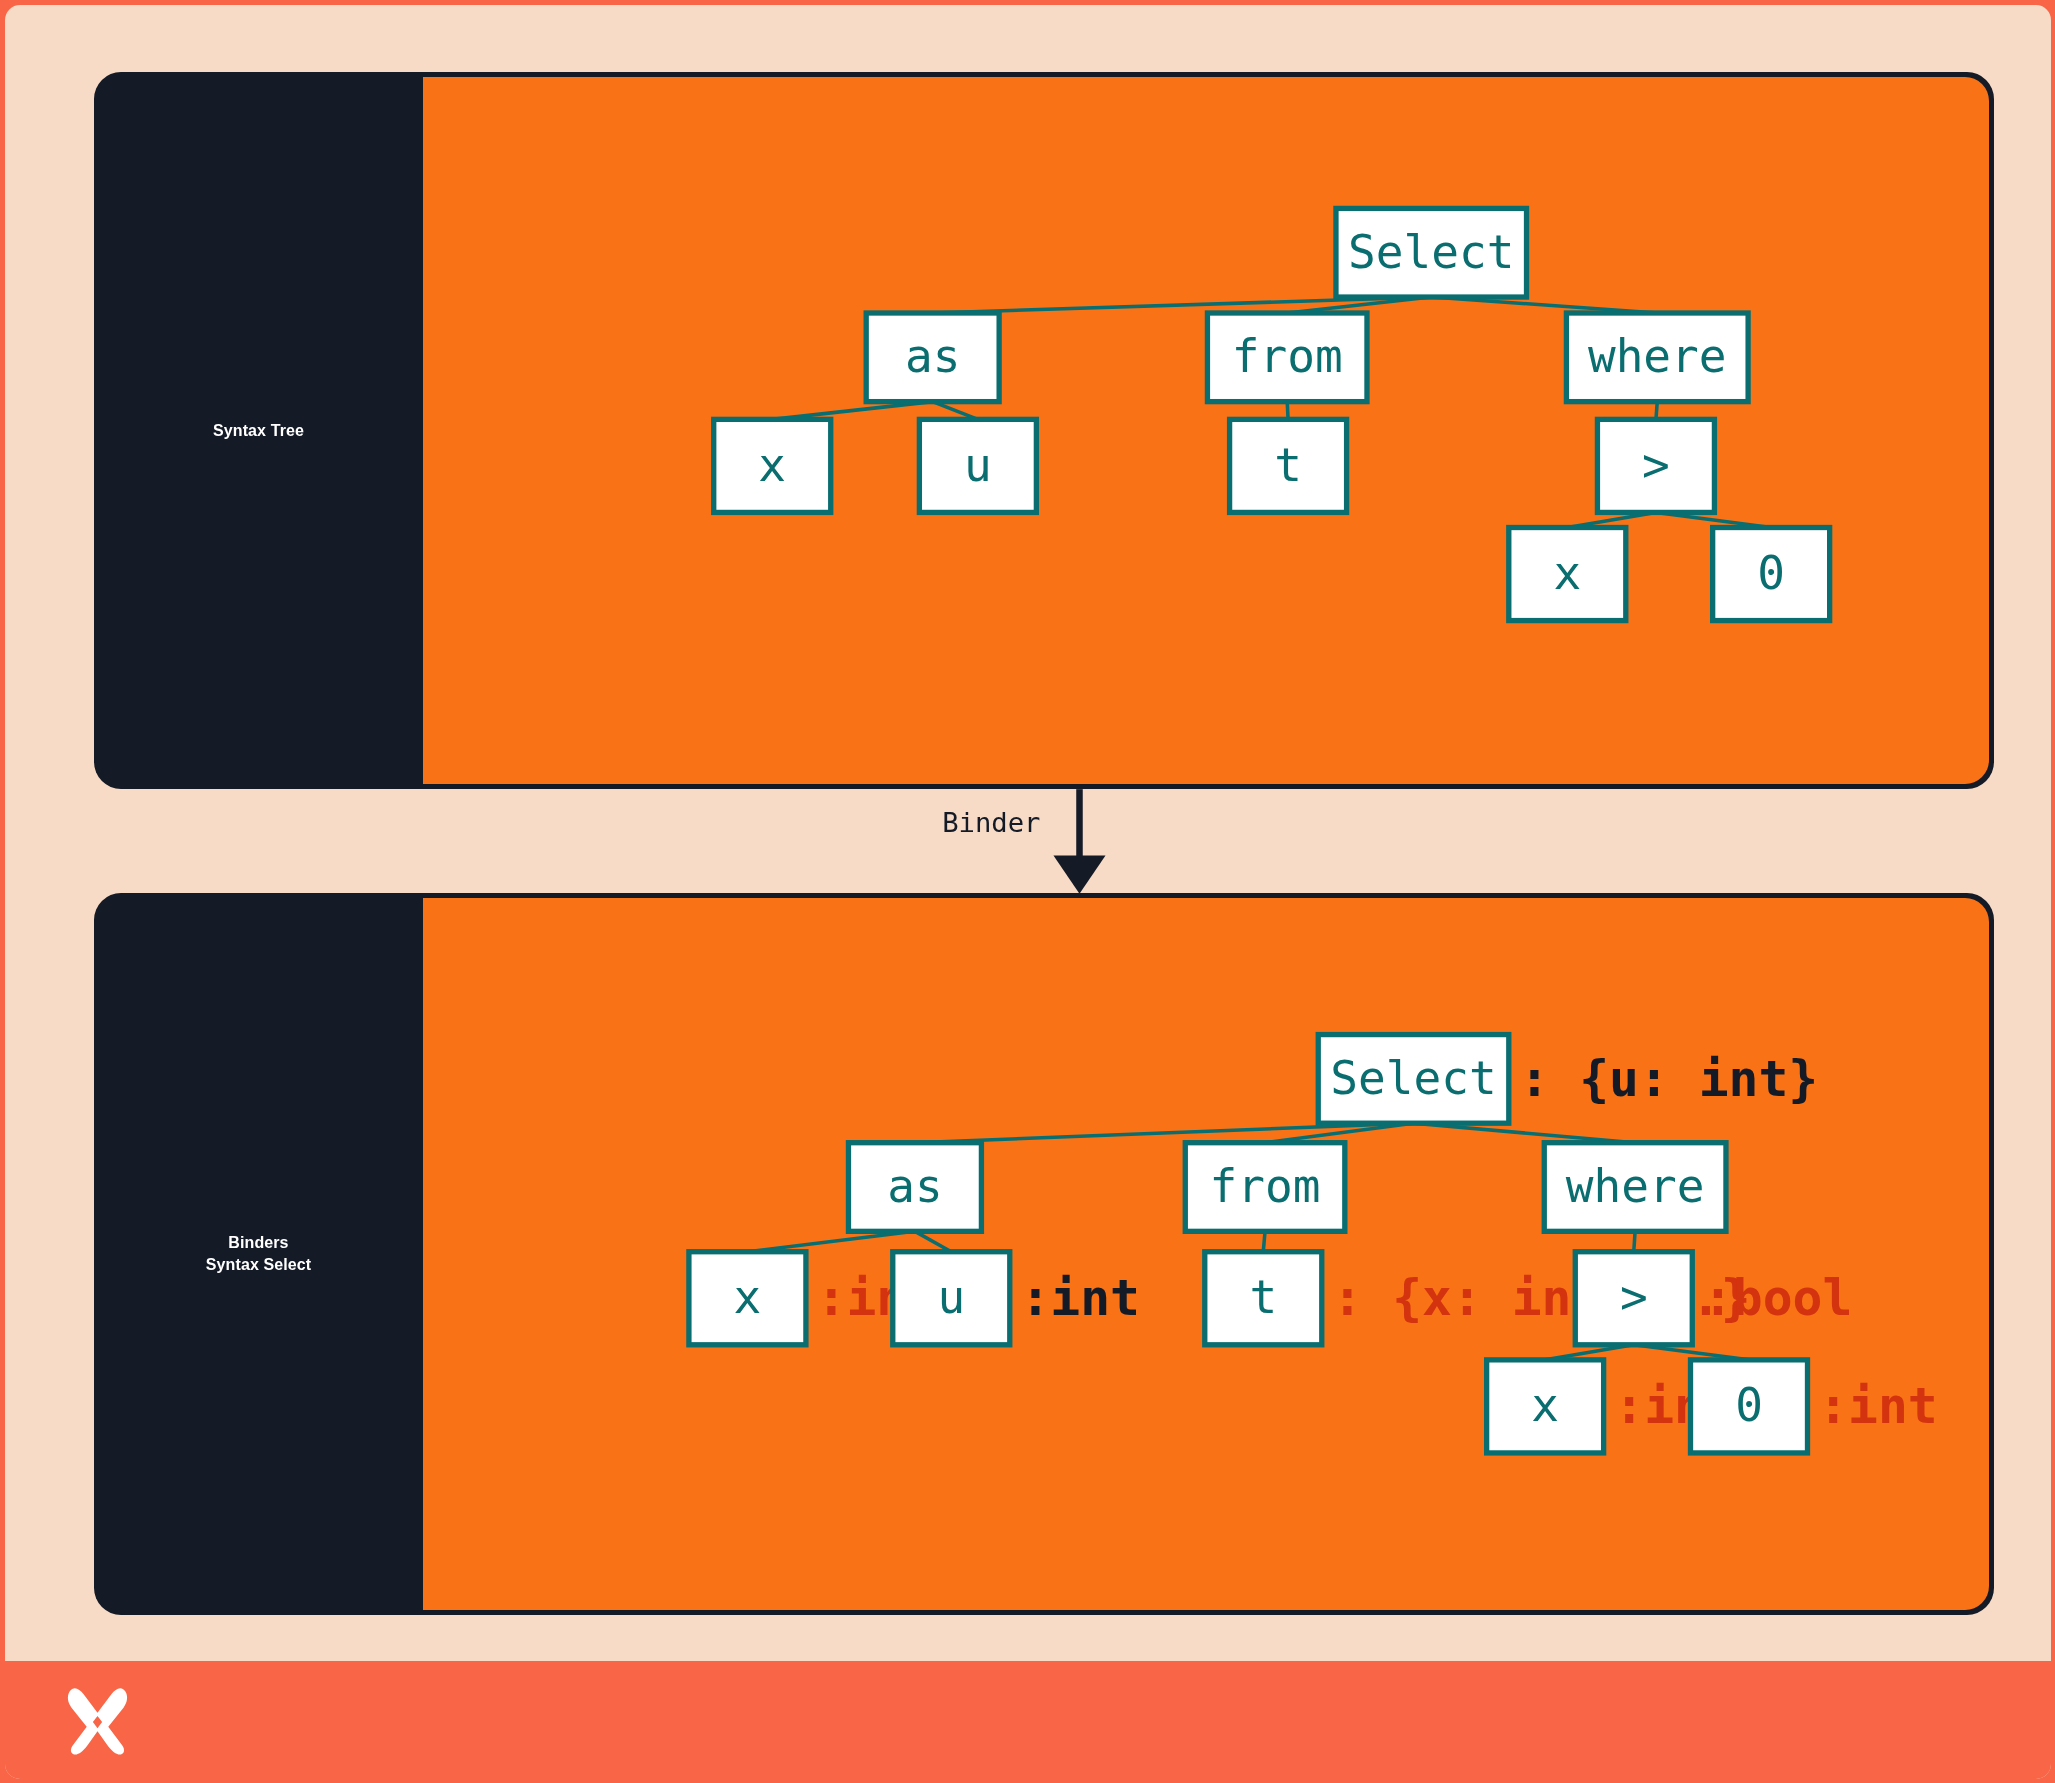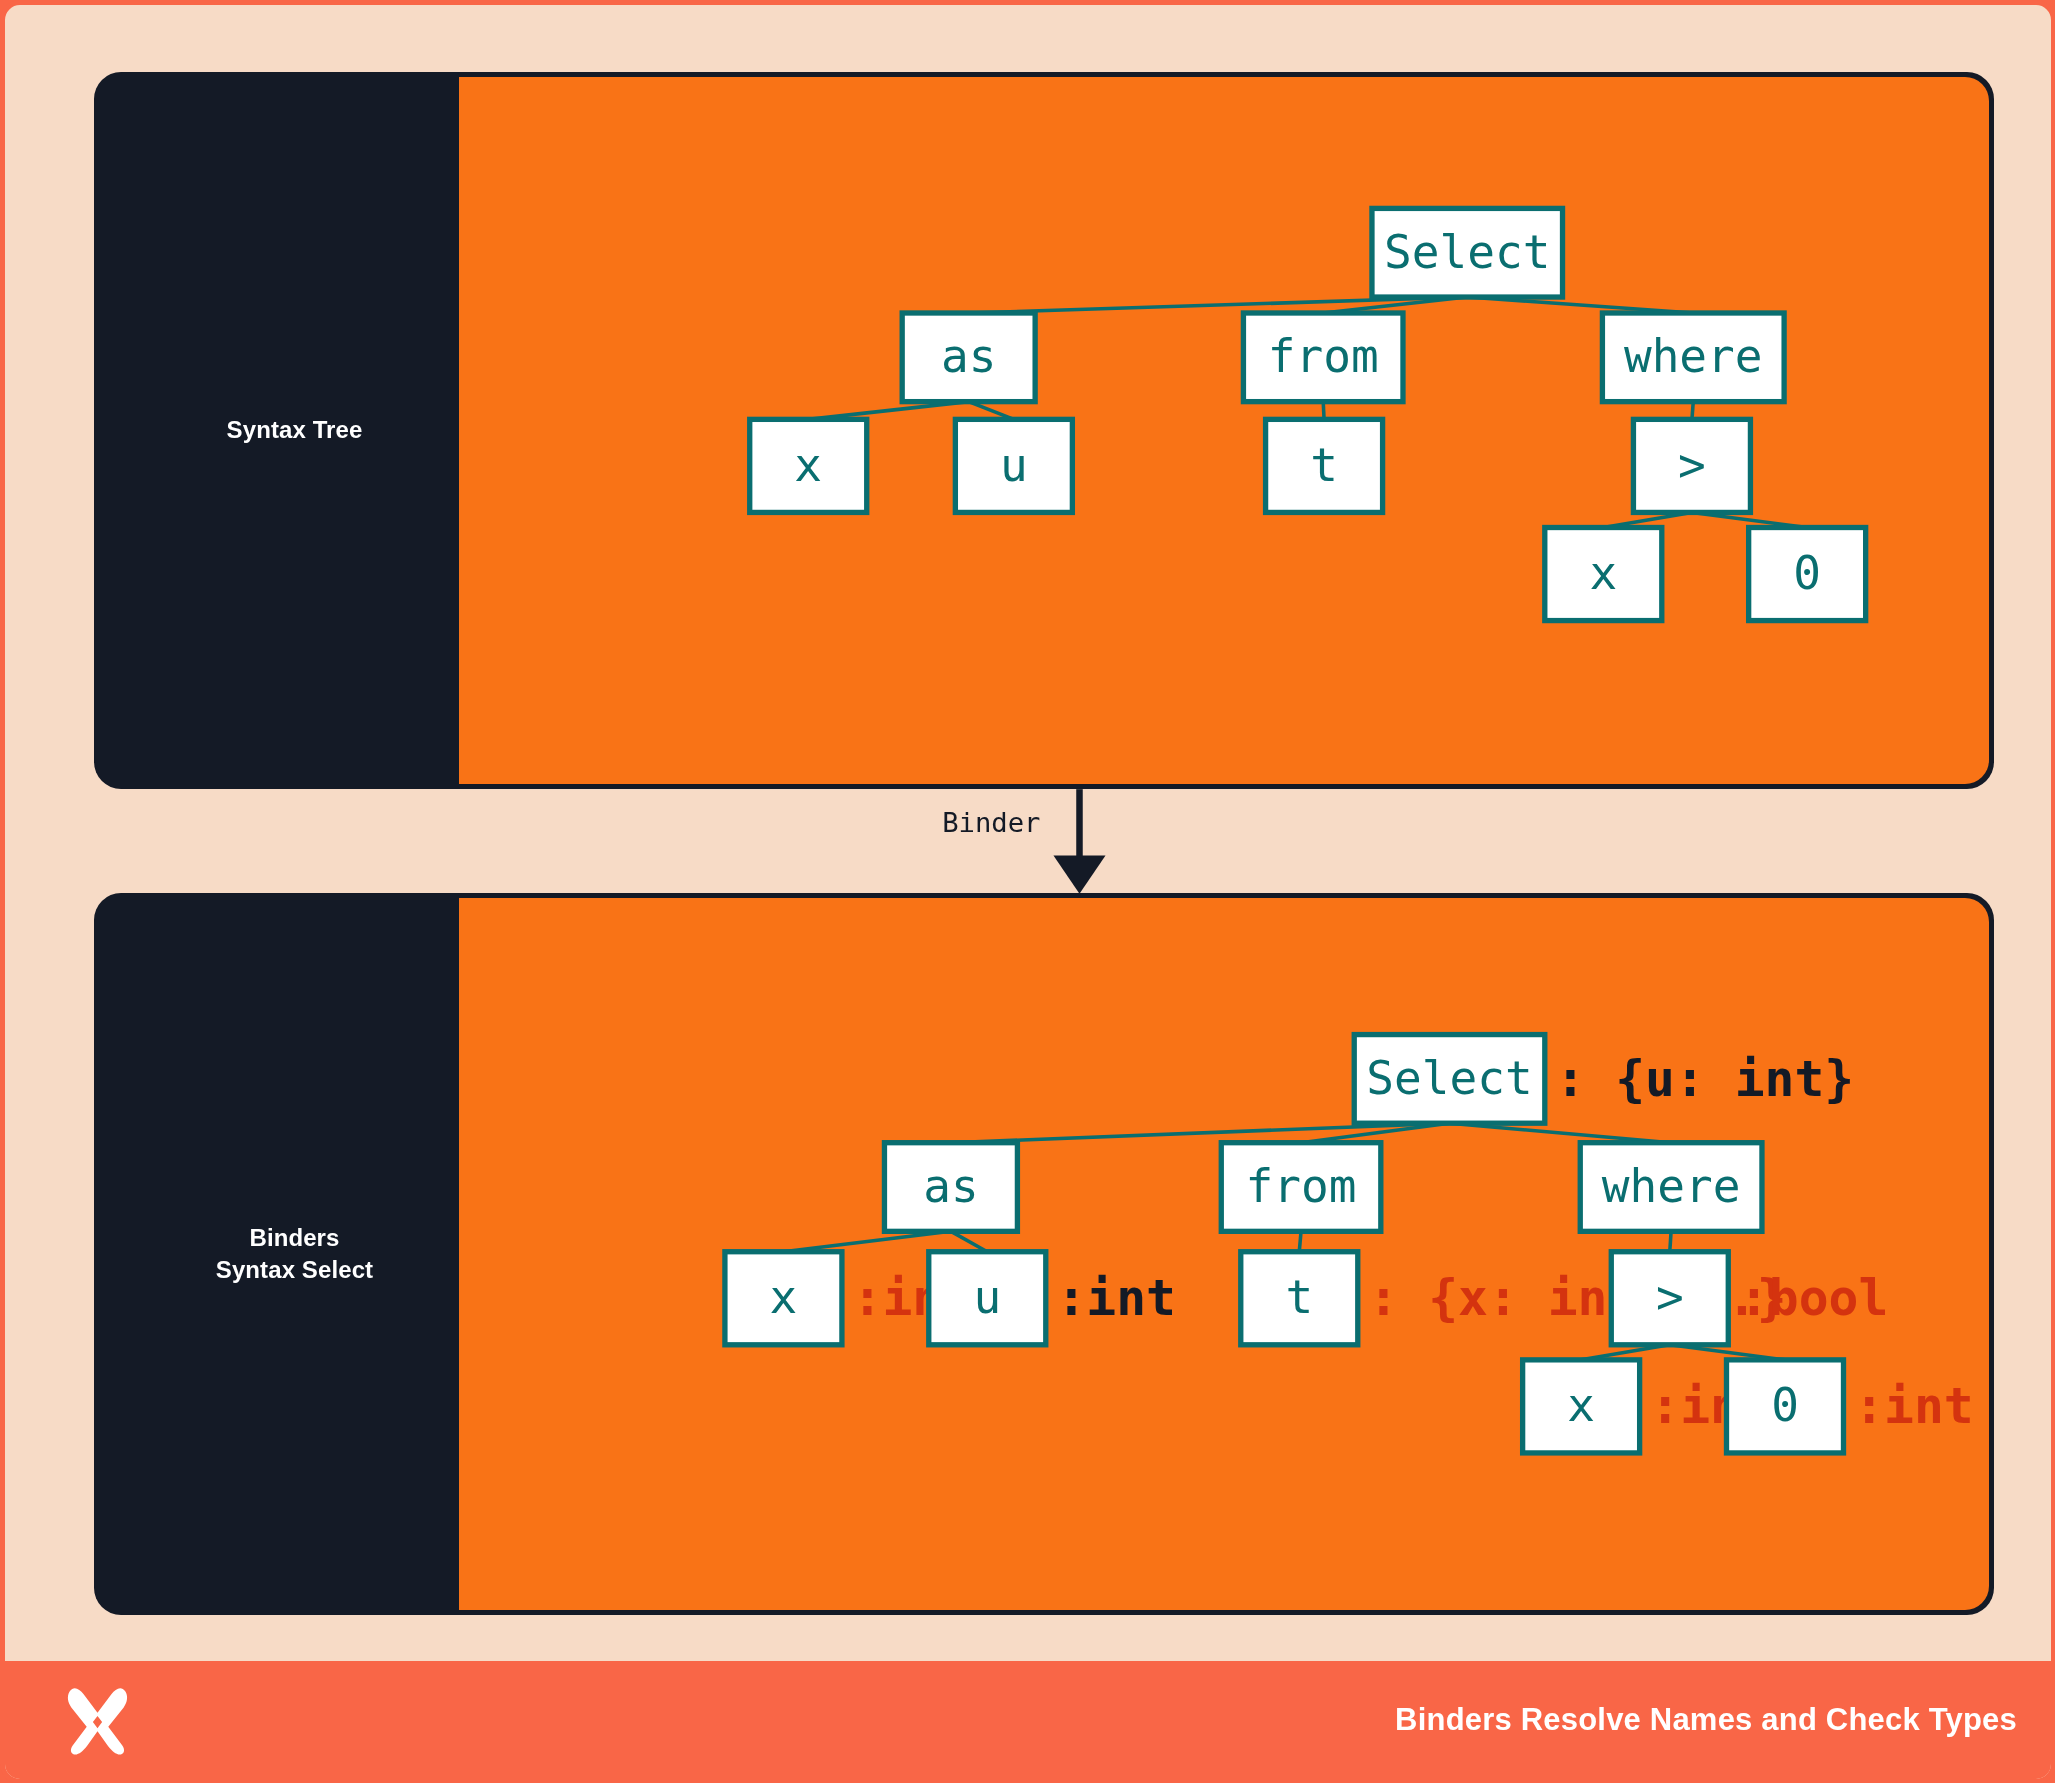--- a/index.html
+++ b/index.html
@@ -23,22 +23,22 @@
     background:#141a26;
     border-radius:27px;
     overflow:hidden;
     display:flex;
   }
   .panel-top{left:89px;top:67px;width:1900px;height:717px;}
   .panel-bottom{left:89px;top:888px;width:1900px;height:722px;}
   .panel-label{
     width:329px;flex:0 0 329px;
     display:flex;align-items:center;justify-content:center;
-    color:#ffffff;font-size:24px;font-weight:bold;line-height:1.35;
-    text-align:center;letter-spacing:0.1px;padding-left:36px;
+    color:#ffffff;font-size:16px;font-weight:bold;line-height:1.35;
+    text-align:center;letter-spacing:0.1px;
   }
   .panel-canvas{
     flex:1 1 auto;
     background:#f97316;
     border-radius:0 24px 24px 0;
     position:relative;
     margin:5.3px 5.3px 5.3px 0;
     overflow:hidden;
   }
   .panel-canvas svg{position:absolute;left:0;top:0;}
@@ -221,17 +221,16 @@
   </div>
 
   <div class="footer">
     <svg class="footer-logo" viewBox="0 0 100 100">
       <path d="M14 12 C10 18 11 26 16 33 L36 58 L18 82 C13 89 16 95 23 94 C28 93 33 88 38 81
                L50 64 L62 81 C67 88 72 93 77 94 C84 95 87 89 82 82 L64 58 L84 33
                C89 26 90 18 86 12 C81 5 74 8 68 16 L50 40 L32 16 C26 8 19 5 14 12 Z
                M50 44 L56 52 L50 60 L44 52 Z" fill="#ffffff"></path>
     </svg>
     <div class="footer-spacer"></div>
-    <div class="footer-title">Binders Resolve Names and Check Types</div>
   </div>
 
 </div>
 
 
 </body></html>

